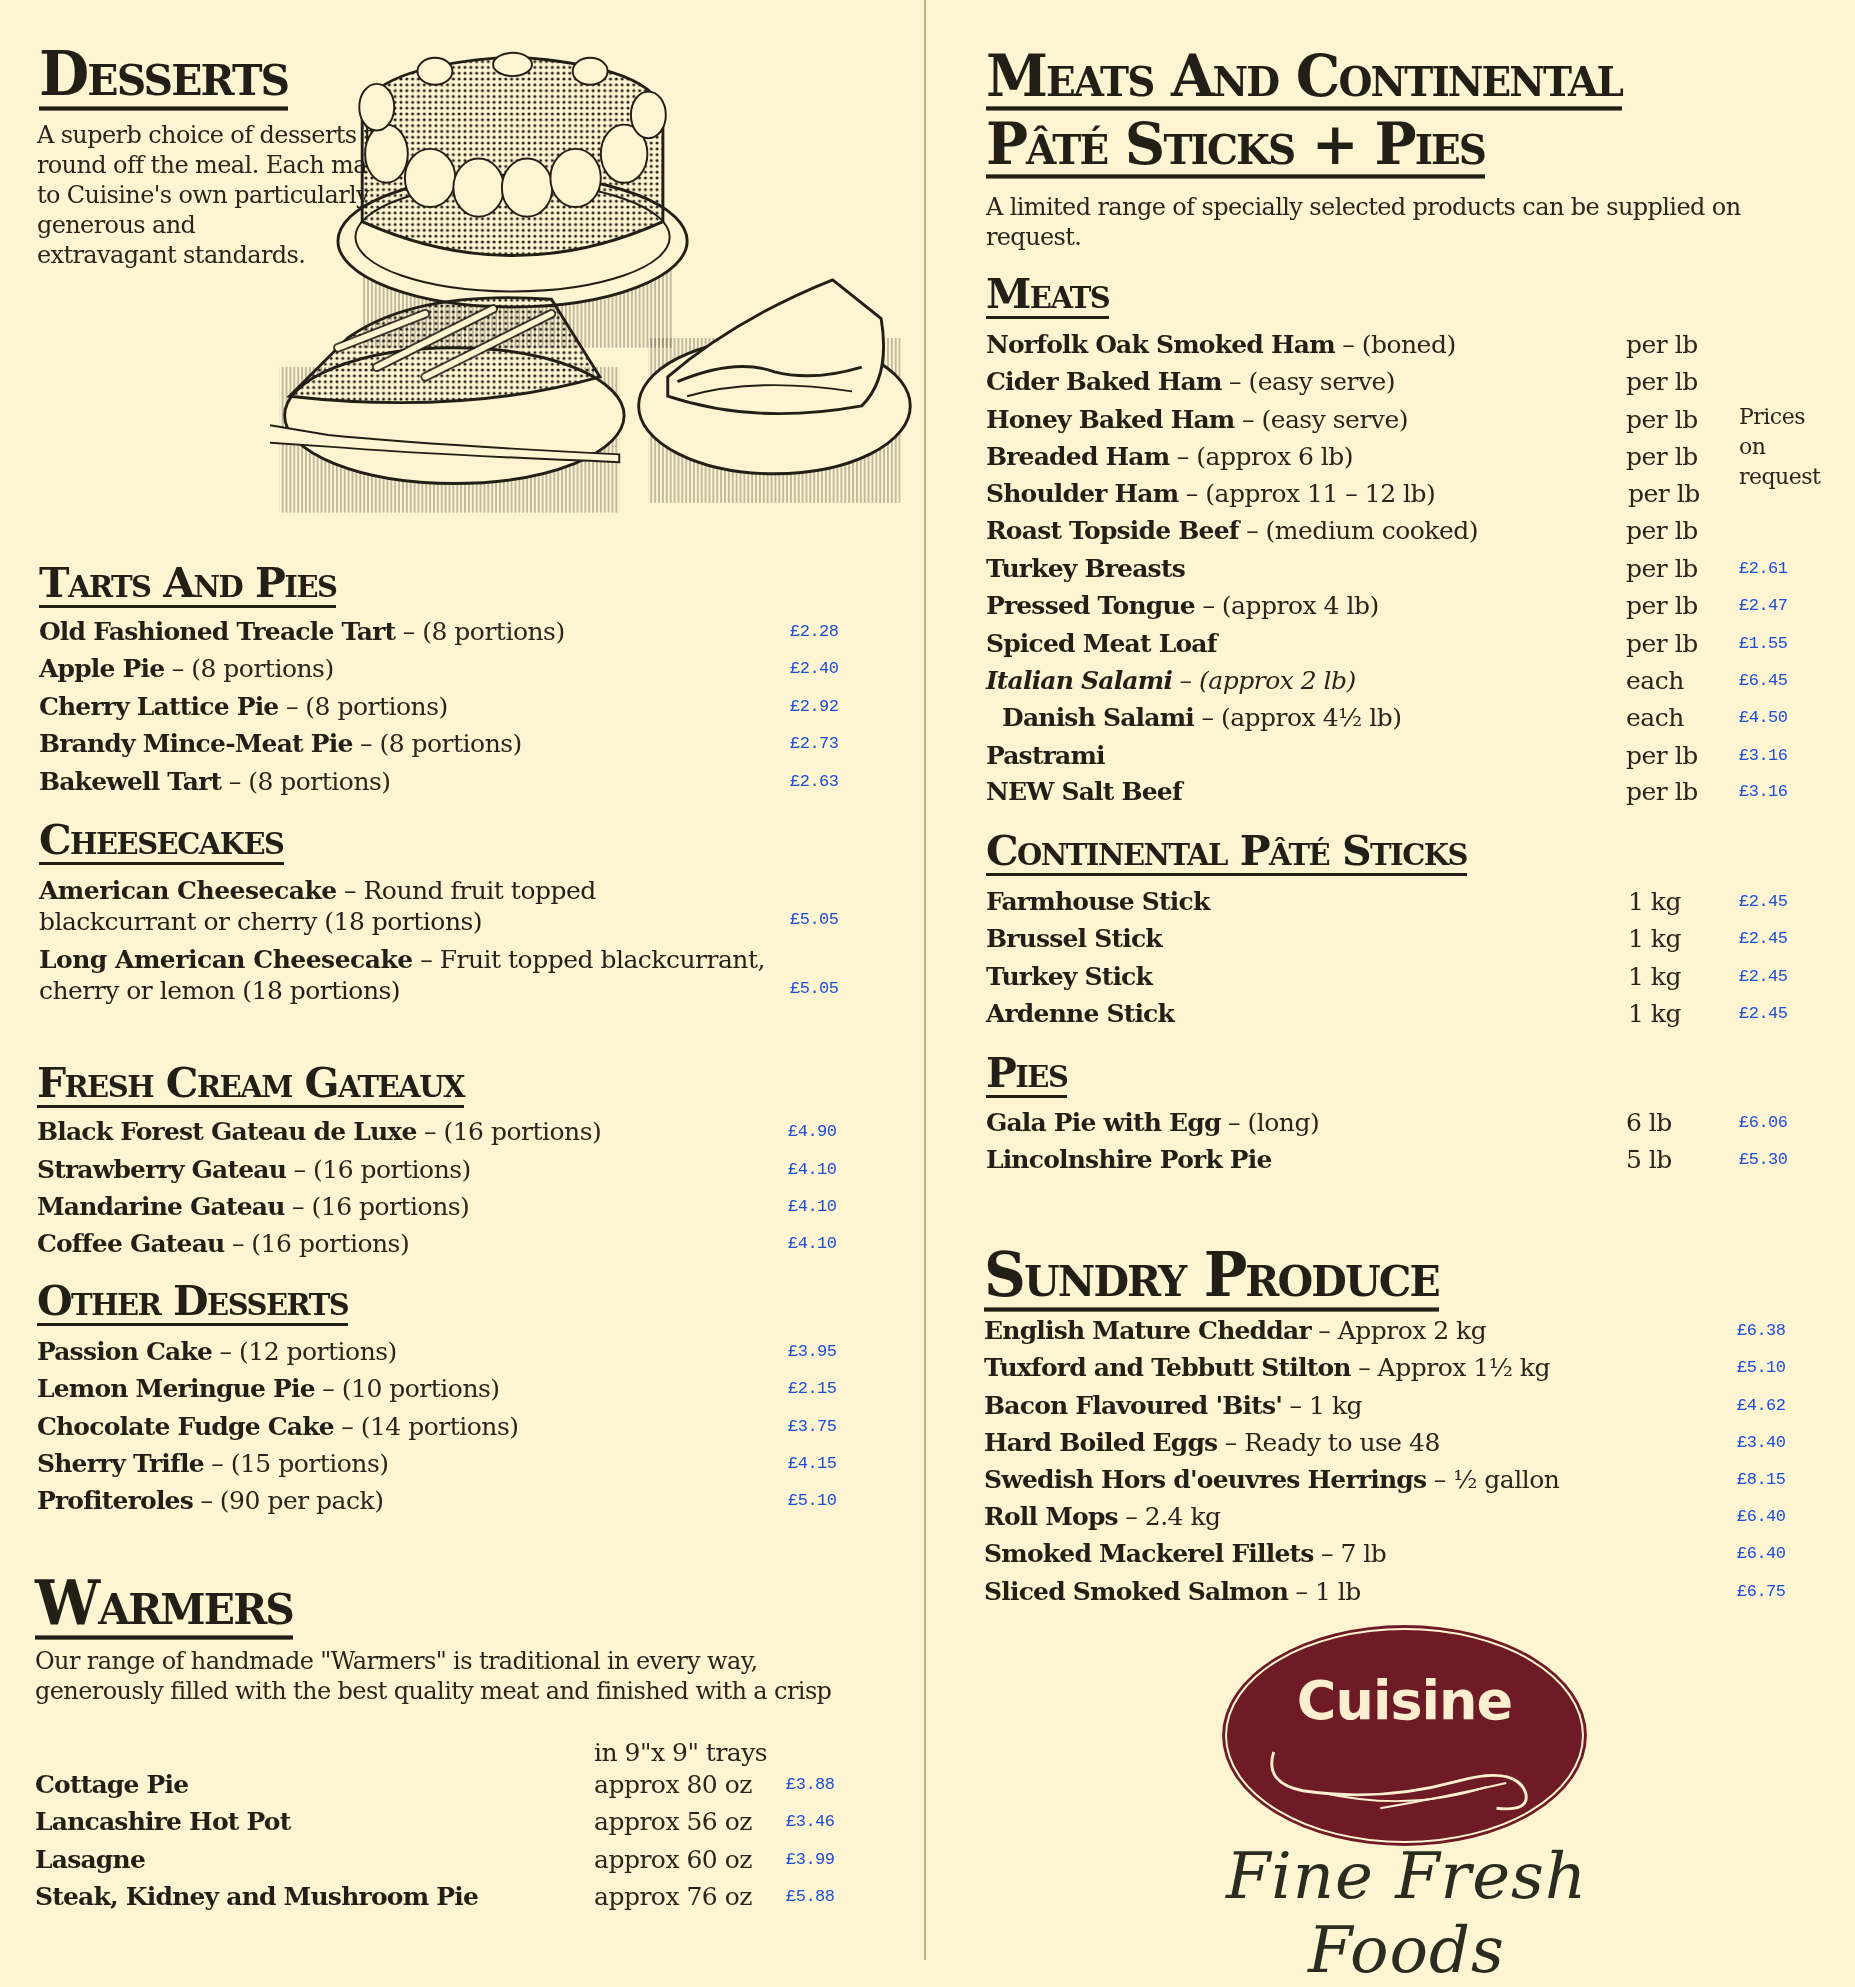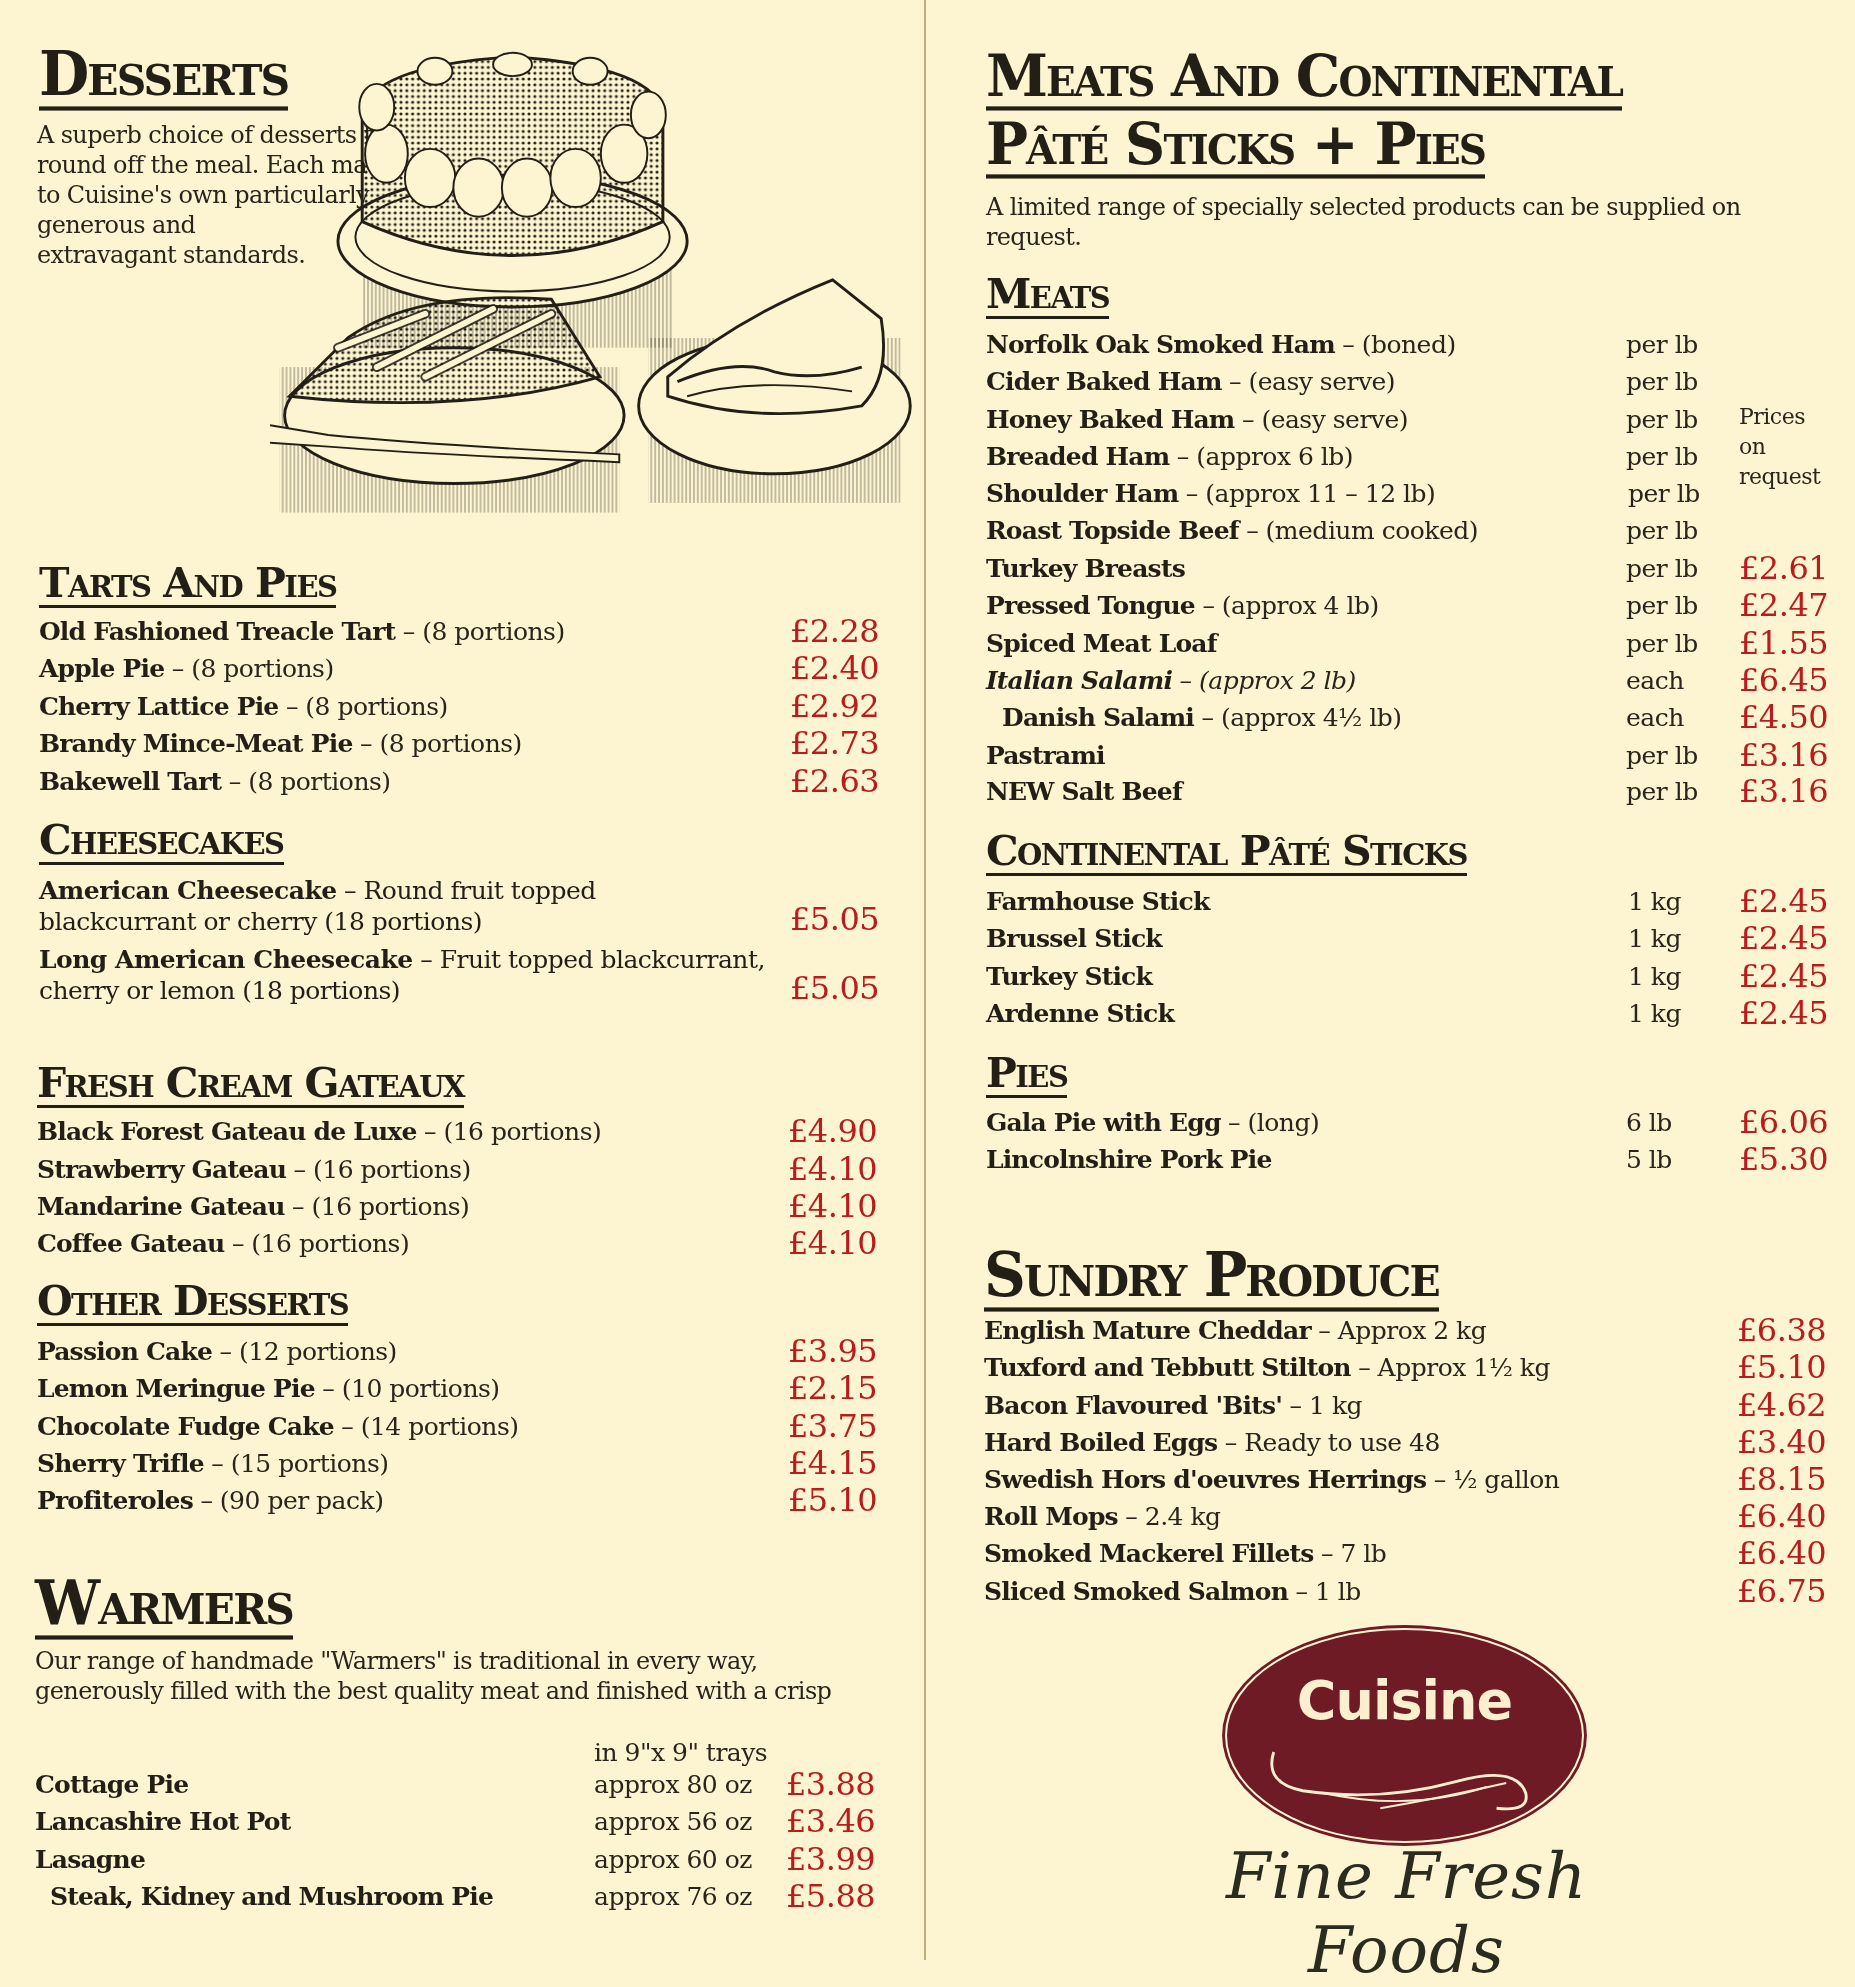--- a/index.html
+++ b/index.html
@@ -15,21 +15,21 @@
   .abs { position: absolute; }
 
   .h-big { font-family: "DejaVu Serif", serif; font-weight: bold; font-size: 58px; letter-spacing: -1.9px; line-height: 1; font-variant: small-caps; display: inline-block; border-bottom: 4.9px solid #231f17; padding-bottom: 1.9px; transform: scaleY(1.05); }
   .h-sec { font-family: "DejaVu Serif", serif; font-weight: bold; font-size: 41px; letter-spacing: -1.5px; line-height: 1; font-variant: small-caps; display: inline-block; border-bottom: 3.9px solid #231f17; padding-bottom: 1px; }
 
   .intro { font-family: "DejaVu Serif", serif; font-size: 24px; line-height: 30px; letter-spacing: -0.6px; font-weight: 300; color: #2a251b; }
 
   .row { position: absolute; height: 37px; font-size: 25px; line-height: 37px; white-space: nowrap; letter-spacing: -0.5px; }
   .row b { font-weight: bold; letter-spacing: -0.8px; }
   .row .desc { font-weight: normal; color: #2a251b; }
-  .price { position: absolute; font-size: 32px; line-height: 37px; letter-spacing: -0.5px; color: #b91c1c; }
+  .price { position: absolute; font-size: 17px; line-height: 37px; letter-spacing: -0.5px; color: #1d4ed8; font-family: Liberation Mono, monospace; }
   .unit { position: absolute; font-size: 25px; line-height: 37px; letter-spacing: -0.5px; color: #2a251b; }
 
   .wrap-row { position: absolute; font-size: 25px; line-height: 31px; letter-spacing: -0.5px; }
 
   .illustration { position: absolute; left: 270px; top: 47px; width: 650px; height: 485px; }
 
   .logo { position: absolute; left: 1225px; top: 1628px; width: 359px; height: 215px; }
   .logo-oval { position: absolute; inset: 0; border-radius: 50%; background: #6f1b26; border: 2.9px solid #fdf4d2; box-shadow: 0 0 0 2.9px #6f1b26; }
   .logo-text { position: absolute; left: 0; right: 0; top: 41px; text-align: center; color: #fbefd0; font-family: "DejaVu Sans", sans-serif; font-weight: bold; font-size: 54px; letter-spacing: -1px; }
   .logo-swash { position: absolute; left: 39px; top: 116px; width: 281px; height: 78px; }
@@ -128,21 +128,21 @@
   <div>
     <div class="row" style="left:0px; top:1766px;"><b>Cottage Pie</b></div>
     <div class="unit" style="left:559px; top:1766px;">approx 80 oz</div>
     <div class="price" style="left:751px; top:1766px;">£3.88</div>
     <div class="row" style="left:0px; top:1803px;"><b>Lancashire Hot Pot</b></div>
     <div class="unit" style="left:559px; top:1803px;">approx 56 oz</div>
     <div class="price" style="left:751px; top:1803px;">£3.46</div>
     <div class="row" style="left:0px; top:1841px;"><b>Lasagne</b></div>
     <div class="unit" style="left:559px; top:1841px;">approx 60 oz</div>
     <div class="price" style="left:751px; top:1841px;">£3.99</div>
-    <div class="row" style="left:0px; top:1878px;margin-left:15px;"><b>Steak, Kidney and Mushroom Pie</b></div>
+    <div class="row" style="left:0px; top:1878px;"><b>Steak, Kidney and Mushroom Pie</b></div>
     <div class="unit" style="left:559px; top:1878px;">approx 76 oz</div>
     <div class="price" style="left:751px; top:1878px;">£5.88</div>
   </div>
 </div>
 
 <svg class="illustration" viewBox="0 0 670 500">
   <defs>
     <pattern id="hatch" width="4" height="4" patternUnits="userSpaceOnUse">
       <line x1="1" y1="0" x2="1" y2="4" stroke="#231f17" stroke-width="1"></line>
     </pattern>

